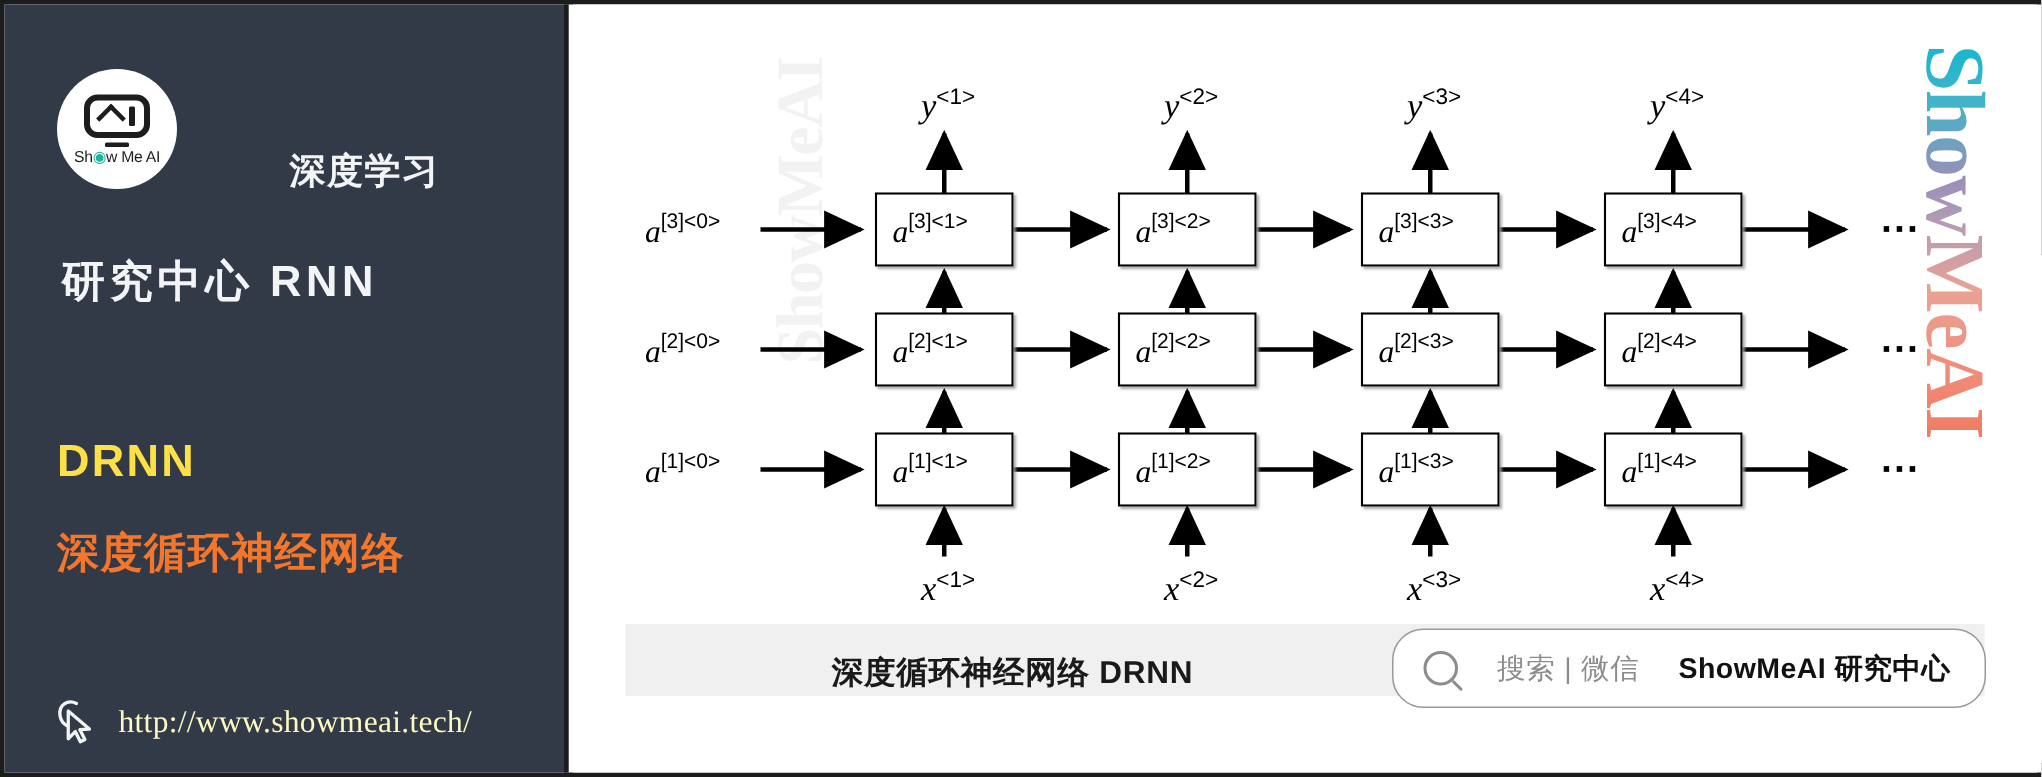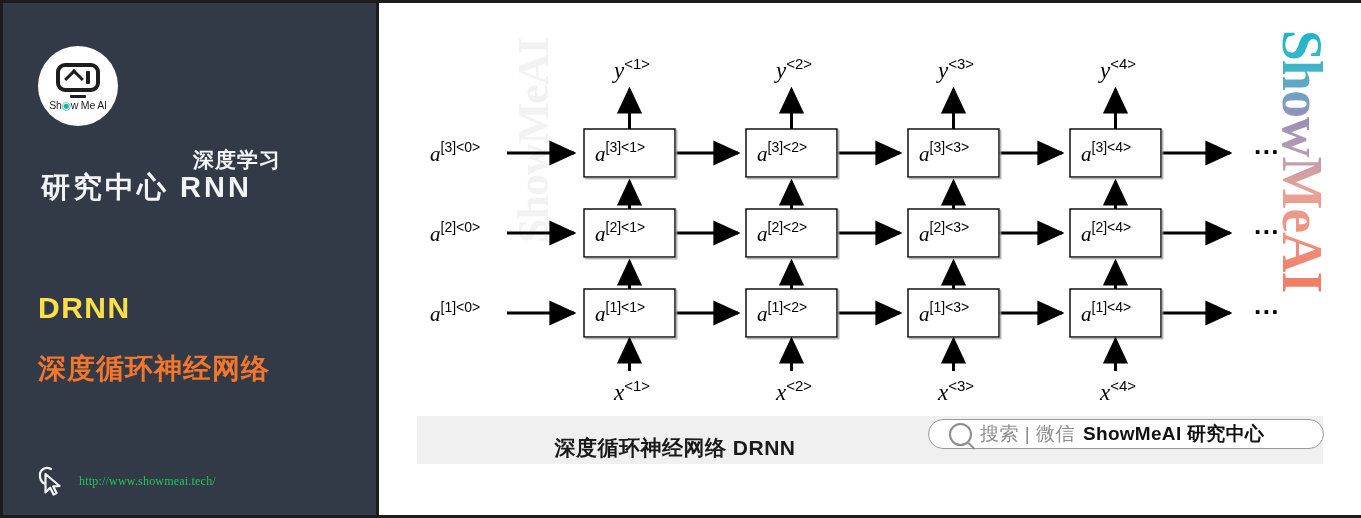--- a/index.html
+++ b/index.html
@@ -40,43 +40,42 @@
   .logo-bar{width:4px;height:13px;background:#1d1d1d;border-radius:1px;}
   .logo-mouth{width:16px;height:3.5px;background:#1d1d1d;margin-top:2.5px;border-radius:1px;}
   .logo-text{
     font-size:10.5px;font-weight:normal;color:#1d1d1d;letter-spacing:-.2px;
     margin-top:1px;white-space:nowrap;
   }
   .logo-text .dot{color:#17b3a3;}
 
   #side-title1{
     position:absolute;left:190px;top:95px;width:170px;
-    color:#f2f4f6;font-size:21px;font-weight:bold;letter-spacing:1px;
+    color:#f2f4f6;font-size:24px;font-weight:bold;letter-spacing:1px;
     text-align:left;
-    margin-top:48px;
   }
   #side-title2{
     position:absolute;left:38px;top:165px;width:330px;
     color:#f2f4f6;font-size:29px;font-weight:bold;letter-spacing:3px;
     text-align:left;white-space:nowrap;
   }
   #side-tag{
     position:absolute;left:35px;top:288px;
     color:#fde047;font-size:30px;font-weight:700;letter-spacing:1.5px;
   }
   #side-subject{
     position:absolute;left:35px;top:347px;
     color:#f4762b;font-size:28px;font-weight:bold;letter-spacing:1px;
     white-space:nowrap;
   }
   #side-url-wrap{
     position:absolute;left:34px;top:462px;display:flex;align-items:center;gap:12px;
   }
   #side-url{
-    color:#22c55e;font-size:12px;font-family:"Liberation Serif","DejaVu Serif",serif;
+    color:#fef9c3;font-size:21px;font-family:"Liberation Serif","DejaVu Serif",serif;
     letter-spacing:.2px;white-space:nowrap;
   }
 
   
   #panel{
     position:absolute;left:379px;top:0;width:979px;height:512px;background:#ffffff;
   }
   #diagram{position:absolute;left:0;top:0;width:979px;height:405px;}
   #wm-right{
     position:absolute;left:898px;top:28px;width:44px;height:260px;
@@ -99,23 +98,23 @@
   #caption-bar{
     position:absolute;left:35px;top:6px;width:906px;height:48px;
     background:#f0f0f0;
   }
   #caption-title{
     position:absolute;left:35px;top:6px;width:516px;height:64px;
     display:flex;align-items:center;justify-content:center;
     font-size:21px;font-weight:bold;color:#1a1a1a;letter-spacing:.5px;
   }
   #search-pill{
-    position:absolute;left:546px;top:9px;width:396px;height:30px;
+    position:absolute;left:546px;top:9px;width:396px;height:53px;
     background:#ffffff;border:1.4px solid #9a9a9a;border-radius:21px;
-    display:flex;align-items:center;box-sizing:border-box;padding-left:20px;gap:8px;
+    display:flex;align-items:center;box-sizing:border-box;padding-left:20px;gap:26px;
   }
   .magnifier{
     width:19px;height:19px;border:2px solid #8c8c8c;border-radius:50%;
     position:relative;flex:none;
   }
   .magnifier::after{
     content:"";position:absolute;right:-6px;bottom:-3px;width:9px;height:2px;
     background:#8c8c8c;transform:rotate(45deg);border-radius:1px;
   }
   #search-gray{font-size:19px;color:#8c8c8c;letter-spacing:.5px;white-space:nowrap;}

